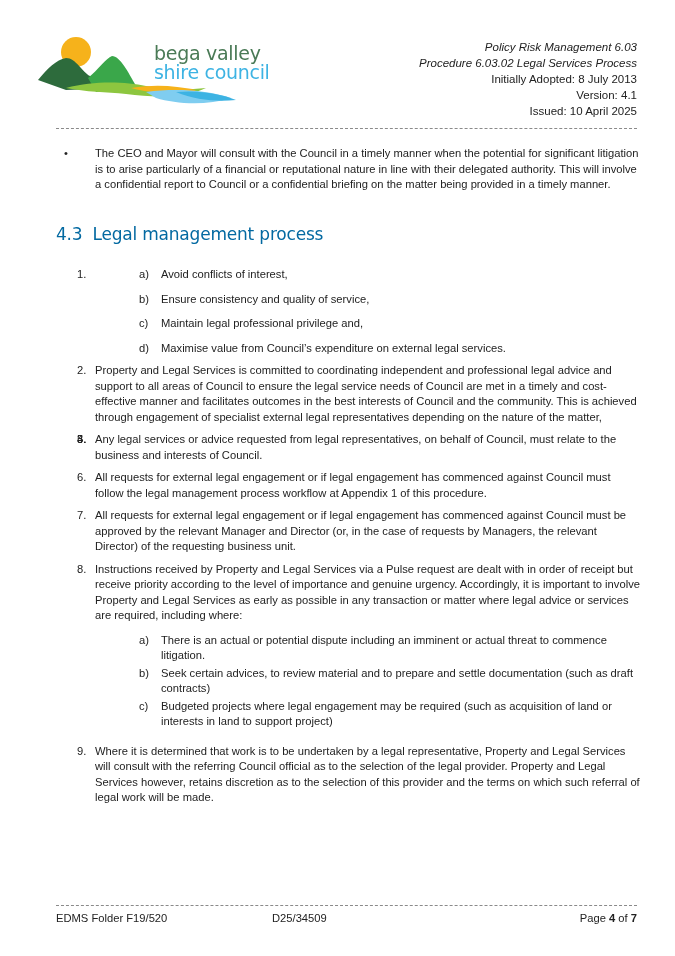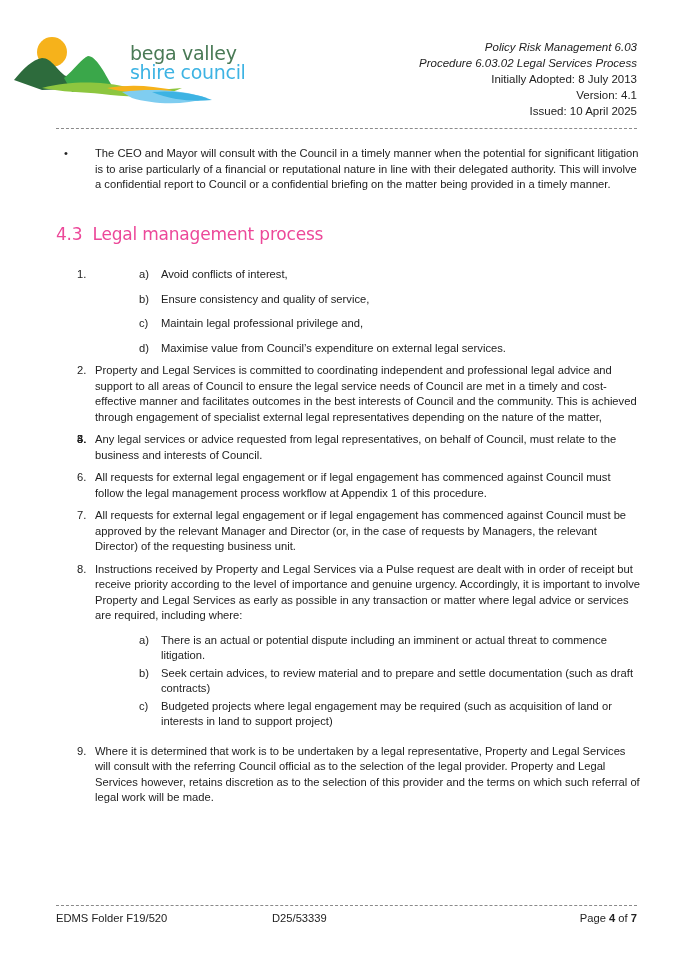--- a/index.html
+++ b/index.html
@@ -1,20 +1,20 @@
 <!DOCTYPE html>
 <html><head>
   <meta charset="utf-8">
   <style>
     html, body { margin: 0; padding: 0; background: #ffffff; }
     body { width: 675px; height: 956px; position: relative; overflow: hidden;
            font-family: "Liberation Sans", sans-serif; color: #222; }
     .page { position: absolute; left: 0; top: 0; width: 675px; height: 956px; }
 
-    .logo { position: absolute; left: 12px; top: 28px; width: 250px; height: 85px; }
+    .logo { position: absolute; left: 36px; top: 28px; width: 250px; height: 85px; }
     .logo-text { position: absolute; left: 118px; top: 16px; font-family: "DejaVu Sans", sans-serif;
                  font-size: 19px; line-height: 19px; letter-spacing: -0.3px; }
     .logo-text .l1 { color: #4a7a56; display: block; }
     .logo-text .l2 { color: #3db3e3; display: block; }
 
     .header-meta { position: absolute; right: 38px; top: 39px; text-align: right;
                    font-family: "Liberation Sans", sans-serif; font-size: 11.5px; line-height: 16px; color: #222; }
     .header-meta .it { font-style: italic; }
 
     .rule { position: absolute; left: 56px; right: 38px; height: 0;
@@ -22,21 +22,21 @@
     .rule.top { top: 128px; }
     .rule.bottom { top: 905px; }
 
     .body-text { position: absolute; left: 56px; width: 584px; font-size: 11.2px; line-height: 15.5px; color: #222; }
 
     .bullet-block { top: 146px; }
     .bullet { position: relative; padding-left: 39px; }
     .bullet .dot { position: absolute; left: 8px; top: 0; }
 
     .heading { position: absolute; left: 56px; top: 224px; font-family: "DejaVu Sans", sans-serif;
-               font-size: 17px; color: #ec4899; letter-spacing: -0.2px; }
+               font-size: 17px; color: #0369a1; letter-spacing: -0.2px; }
     .heading .num { margin-right: 10px; }
 
     .list { top: 258px; }
     .item { position: relative; padding-left: 39px; margin-bottom: 7px; }
     .item .n { position: absolute; left: 21px; top: 0; }
     .sub { position: relative; padding-left: 66px; margin-top: 9px; }
     .sub .n { position: absolute; left: 44px; top: 0; }
     .sub.tight { margin-top: 2px; }
     .item-last-sub { margin-bottom: 14px; }
 
@@ -132,16 +132,16 @@
     <div class="item">
       <span class="n">9.</span>
       <span>Where it is determined that work is to be undertaken by a legal representative, Property and Legal Services will consult with the referring Council official as to the selection of the legal provider. Property and Legal Services however, retains discretion as to the selection of this provider and the terms on which such referral of legal work will be made.</span>
     </div>
   </div>
 
   <div class="rule bottom"></div>
 
   <div class="footer">
     <span class="left">EDMS Folder F19/520</span>
-    <span class="mid">D25/53339</span>
+    <span class="mid">D25/34509</span>
     <span class="right"><span>Page </span><b>4</b><span> of </span><b>7</b></span>
   </div>
 </div>
 
 </body></html>

